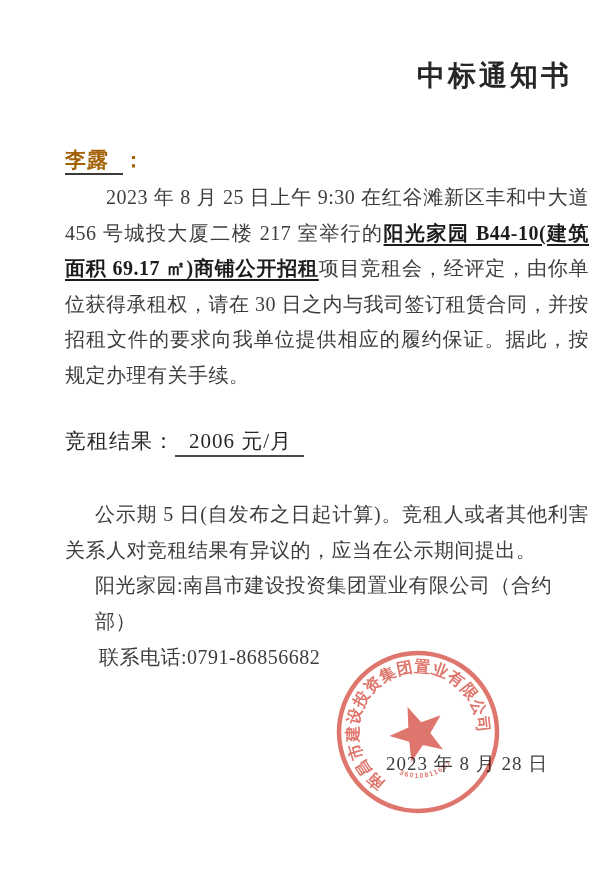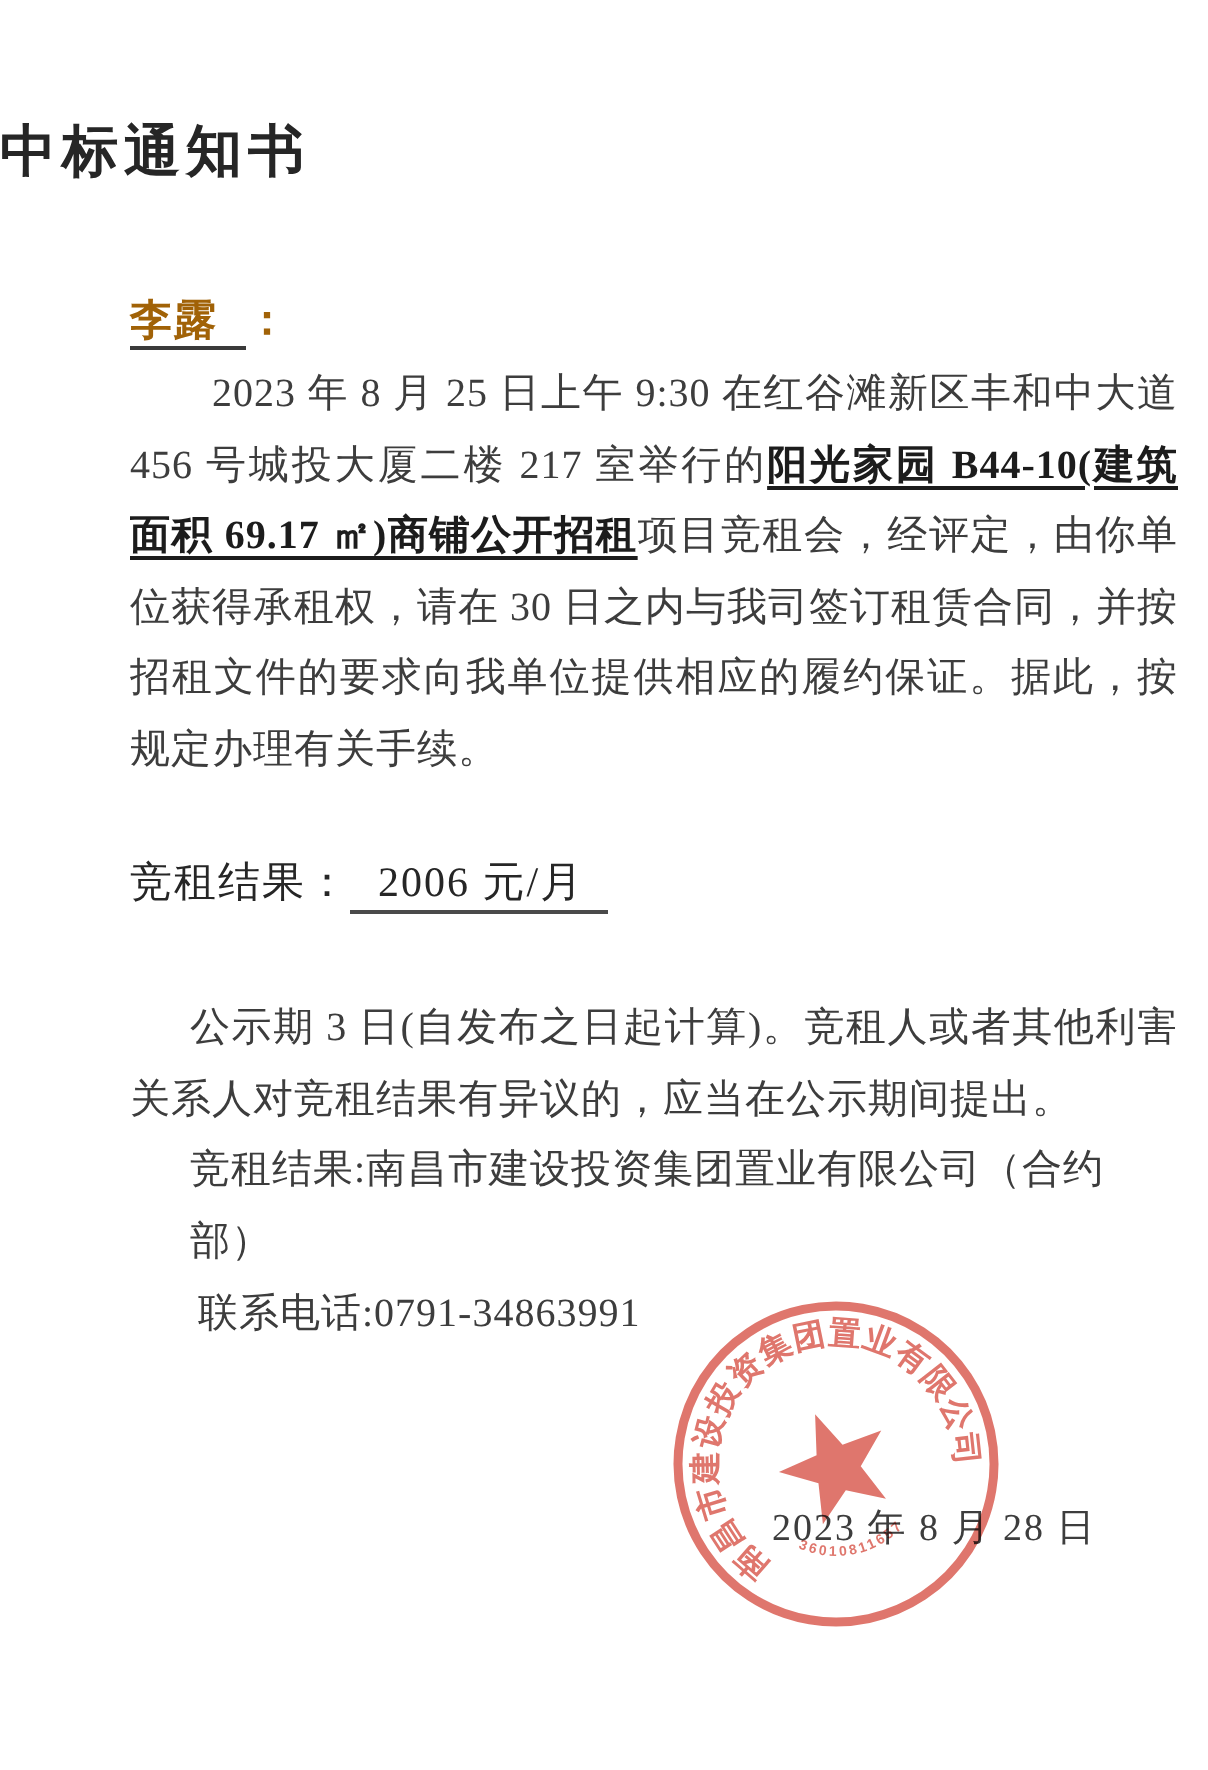--- a/index.html
+++ b/index.html
@@ -4,21 +4,21 @@
 <style>
   html,body { margin:0; padding:0; background:#e9e9e9; }
   .page {
     position:relative; width:604px; height:885px; margin:0 auto;
     background:#ffffff; overflow:hidden;
     font-family:"Liberation Serif","DejaVu Serif",serif;
     color:#3d3d3d;
   }
   .title {
     position:absolute; top:57px; left:0; width:572px; margin:0;
-    text-align:left; font-size:28px; font-weight:bold;
+    text-align:right; font-size:28px; font-weight:bold;
     color:#262626; letter-spacing:3px;
   }
   .salutation {
     position:absolute; top:146px; left:65px;
     font-size:21px; font-weight:bold; color:#a16207; letter-spacing:1px;
   }
   .name-u { border-bottom:2px solid #3a3a3a; padding:0 14px 1px 0; }
   .body-para {
     position:absolute; top:180px; left:65px; width:524px; margin:0;
     font-size:20px; line-height:35.5px; letter-spacing:0.5px;
@@ -57,23 +57,23 @@
 
   <h1 class="title">中标通知书</h1>
 
   <div class="salutation"><span class="name-u">李露</span><span>：</span></div>
 
   <p class="body-para"><span>2023 年 8 月 25 日上午 9:30 在红谷滩新区丰和中大道 456 号城投大厦二楼 217 室举行的</span><span class="hl">阳光家园 B44-10(建筑面积 69.17 ㎡)商铺公开招租</span><span>项目竞租会，经评定，由你单位获得承租权，请在 30 日之内与我司签订租赁合同，并按招租文件的要求向我单位提供相应的履约保证。据此，按规定办理有关手续。</span></p>
 
   <div class="result"><span>竞租结果：</span><span class="result-value">2006 元/月</span></div>
 
   <div class="publicity">
-    <p class="pub-p">公示期 3 日(自发布之日起计算)。竞租人或者其他利害关系人对竞租结果有异议的，应当在公示期间提出。</p>
-    <div class="pub-line supervisor">竞租结果:南昌市建设投资集团置业有限公司（合约部）</div>
-    <div class="pub-line phone">联系电话:0791-34863991</div>
+    <p class="pub-p">公示期 5 日(自发布之日起计算)。竞租人或者其他利害关系人对竞租结果有异议的，应当在公示期间提出。</p>
+    <div class="pub-line supervisor">阳光家园:南昌市建设投资集团置业有限公司（合约部）</div>
+    <div class="pub-line phone">联系电话:0791-86856682</div>
   </div>
 
 
   <div class="sig-date">2023 年 8 月 28 日</div>
 
   <svg class="seal" viewBox="0 0 172 172" xmlns="http://www.w3.org/2000/svg">
     <defs>
       <path id="arcTop" d="M 86,146 a 60,60 0 1,1 0,-120 a 60,60 0 1,1 0,120" fill="none"></path>
       <path id="arcBot" d="M 40,86 a 46,46 0 1,0 92,0" fill="none"></path>
     </defs>

